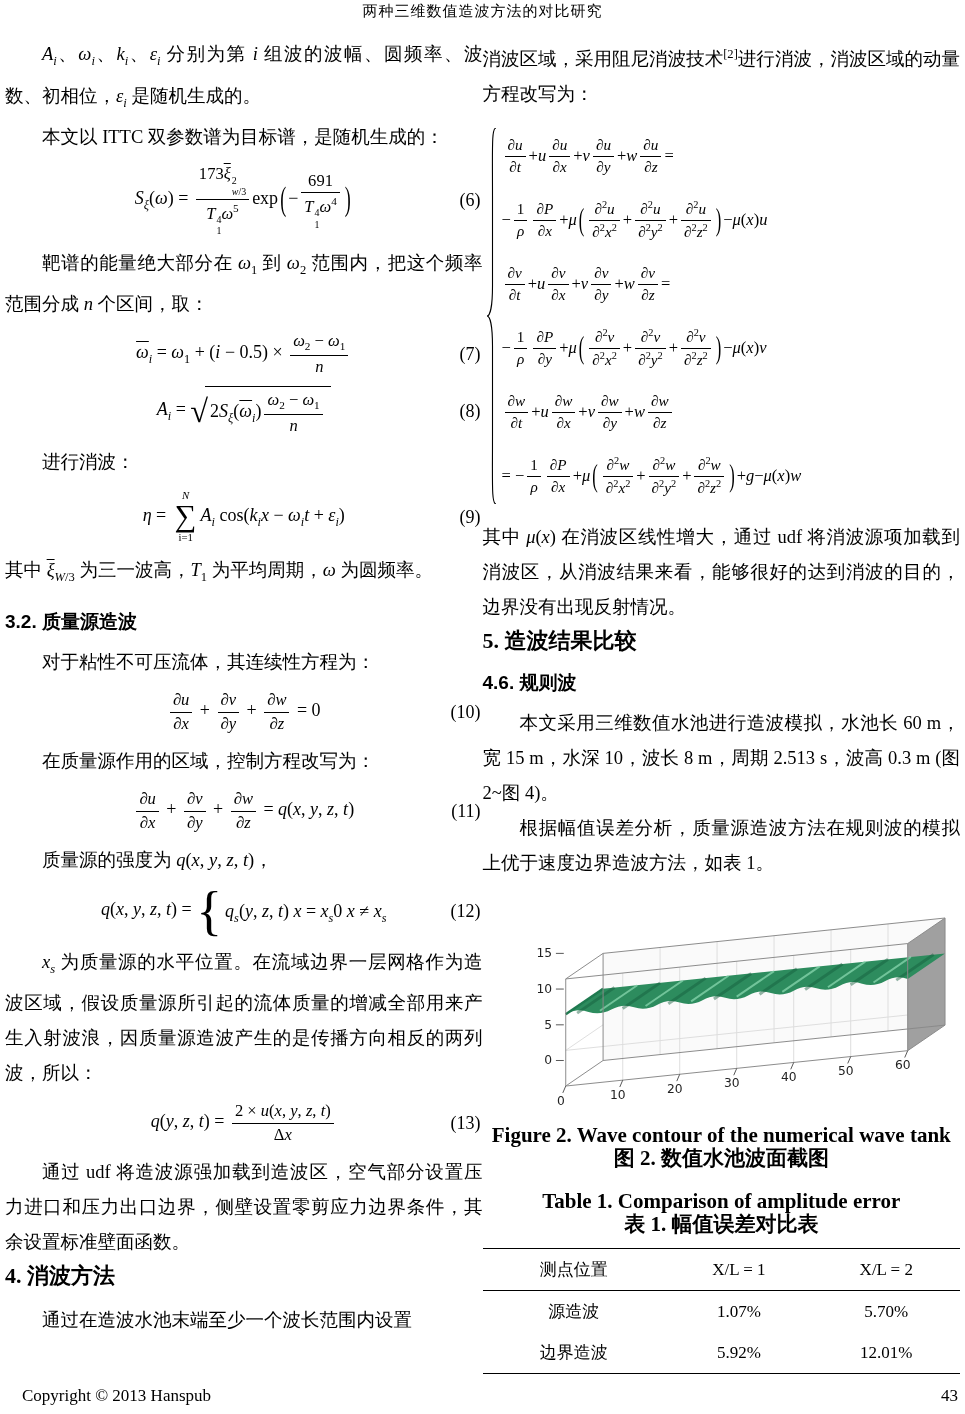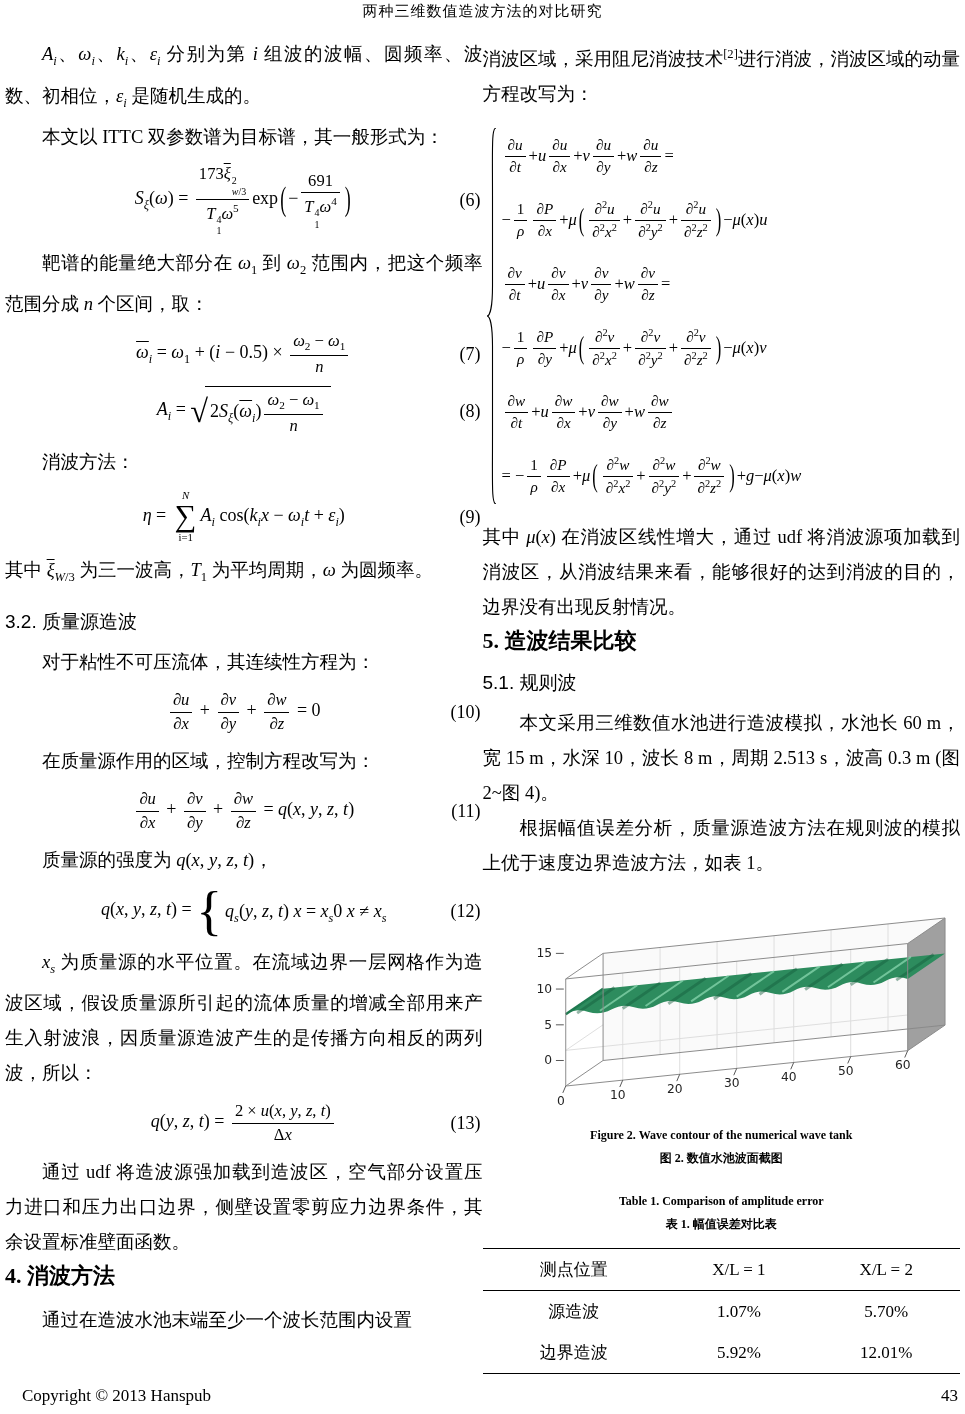--- a/index.html
+++ b/index.html
@@ -3,21 +3,21 @@
 <meta charset="utf-8">
 <style>
   *{margin:0;padding:0;box-sizing:border-box}
   html,body{width:965px;height:1414px;background:#fff}
   body{color:#000;font-family:"Liberation Serif","DejaVu Serif",serif;position:relative;overflow:hidden}
   .header{text-align:center;font-size:15px;padding:2px 0 16px;letter-spacing:1px}
   .columns{display:flex;padding:0 5px}
   .col{flex:1;min-width:0}
   .para{font-size:18.5px;line-height:35px;text-align:justify}
   .indent{text-indent:2em}
-  .h-sub{font-family:"Liberation Sans","DejaVu Sans",sans-serif;font-weight:normal;font-size:19px;margin:14px 0 10px}
+  .h-sub{font-family:"Liberation Sans","DejaVu Sans",sans-serif;font-weight:bold;font-size:19px;margin:14px 0 10px}
   .h-main{font-family:Liberation Serif, serif;font-weight:bold;font-size:22px;margin:1px 0 12px}
   .eq{position:relative;display:flex;align-items:center;justify-content:center;margin:9px 0;font-size:18px;min-height:46px;padding:0 34px}
   .eqno{position:absolute;right:2px;top:50%;transform:translateY(-50%);font-size:18px}
   .frac{display:inline-flex;flex-direction:column;vertical-align:middle;text-align:center;margin:0 3px;font-size:0.92em}
   .frac .num{display:block;padding:0 3px 1px;border-bottom:1px solid #000;line-height:1.25}
   .frac .den{display:block;padding:1px 3px 0;line-height:1.25}
   sup,sub{font-size:0.68em}
   .ol{text-decoration:overline}
   .stk{display:inline-flex;flex-direction:column;align-items:flex-start;font-size:0.6em;line-height:1.15;vertical-align:-0.45em;margin-left:1px}
   .sum{display:inline-flex;flex-direction:column;align-items:center;vertical-align:middle;line-height:1;margin:0 4px}
@@ -28,41 +28,41 @@
   .radbody{display:inline-block;border-top:1.3px solid #000;padding:3px 5px 0;vertical-align:middle}
   .cases{display:inline-flex;align-items:center;vertical-align:middle}
   .cb{font-size:3em;font-weight:300;line-height:.9;margin-right:3px}
   .ccol{display:inline-flex;align-items:center}
   .crow{line-height:1.8}
   .eqsys{position:relative;margin:12px 0 12px 2px;padding-left:17px;font-size:16.5px}
   .brace-svg{position:absolute;left:0;top:4px;height:calc(100% - 8px);width:13px}
   .eqline{min-height:64px;display:flex;align-items:center;flex-wrap:wrap}
   .figure{margin:12px 0 6px;text-align:center}
   .fig-svg{width:452px;height:221px}
-  .caption{font-weight:bold;text-align:center;font-size:12px;line-height:23px}
+  .caption{font-weight:bold;text-align:center;font-size:21px;line-height:23px}
   .tbl-titles{margin-top:20px}
   .tbl{width:100%;border-collapse:collapse;margin-top:12px;font-size:17px;border-top:1.6px solid #000;border-bottom:1.6px solid #000}
   .tbl th{font-weight:normal;border-bottom:1px solid #000;padding:9px 4px;text-align:center}
   .tbl td{padding:9px 4px;text-align:center}
   .footer{position:absolute;left:22px;right:7px;bottom:8px;display:flex;justify-content:space-between;font-size:17px}
   .g{stroke:#ddd;stroke-width:1}
   .edge{stroke:#8a8a8a;stroke-width:1;fill:none}
   .tick{stroke:#555;stroke-width:1}
   .ticklabel{font-size:12.5px;fill:#222;font-family:"DejaVu Sans",sans-serif}
 </style>
 </head>
 <body>
 
 <div class="header">两种三维数值造波方法的对比研究</div>
 
 <div class="columns">
 
   <div class="col">
     <p class="para indent"><i>A<sub>i</sub></i>、<i>ω<sub>i</sub></i>、<i>k<sub>i</sub></i>、<i>ε<sub>i</sub></i> 分别为第 <i>i</i> 组波的波幅、圆频率、波数、初相位，<i>ε<sub>i</sub></i> 是随机生成的。</p>
-    <p class="para indent">本文以 ITTC 双参数谱为目标谱，其一般形式为：</p>
+    <p class="para indent">本文以 ITTC 双参数谱为目标谱，是随机生成的：</p>
     <div class="eq">
       <span><i>S</i><sub><i>ξ</i></sub>(<i>ω</i>) = <span class="frac">
             <span class="num">173<span class="ol"><i>ξ</i></span><span class="stk">
                 <span>2</span>
                 <span><i>w</i>/3</span>
               </span></span>
             <span class="den"><i>T</i><span class="stk">
                 <span>4</span>
                 <span>1</span>
               </span><i>ω</i><sup>5</sup></span>
@@ -83,21 +83,21 @@
           </span></span>
       <span class="eqno">(7)</span>
     </div>
     <div class="eq">
       <span><i>A<sub>i</sub></i> = <span class="rad">√</span><span class="radbody">2<i>S</i><sub><i>ξ</i></sub>(<span class="ol"><i>ω</i></span><sub><i>i</i></sub>)<span class="frac">
               <span class="num"><i>ω</i><sub>2</sub> − <i>ω</i><sub>1</sub></span>
               <span class="den"><i>n</i></span>
             </span></span></span>
       <span class="eqno">(8)</span>
     </div>
-    <p class="para indent">消波方法：</p>
+    <p class="para indent">进行消波：</p>
     <div class="eq">
       <span><i>η</i> = <span class="sum">
             <span class="sl"><i>N</i></span>
             <span class="sg">∑</span>
             <span class="sl">i=1</span>
           </span><i>A<sub>i</sub></i> cos(<i>k<sub>i</sub>x</i> − <i>ω<sub>i</sub>t</i> + <i>ε<sub>i</sub></i>)</span>
       <span class="eqno">(9)</span>
     </div>
     <p class="para">其中 <span class="ol"><i>ξ</i></span><sub><i>W</i>/3</sub> 为三一波高，<i>T</i><sub>1</sub> 为平均周期，<i>ω</i> 为圆频率。</p>
     <h3 class="h-sub">3.2. 质量源造波</h3>
@@ -244,21 +244,21 @@
             <span class="num">∂<sup>2</sup><i>w</i></span>
             <span class="den">∂<sup>2</sup><i>y</i><sup>2</sup></span>
           </span> + <span class="frac">
             <span class="num">∂<sup>2</sup><i>w</i></span>
             <span class="den">∂<sup>2</sup><i>z</i><sup>2</sup></span>
           </span><span class="bp">)</span> + <i>g</i> − <i>μ</i>(<i>x</i>)<i>w</i></div>
     </div>
 
     <p class="para">其中 <i>μ</i>(<i>x</i>) 在消波区线性增大，通过 udf 将消波源项加载到消波区，从消波结果来看，能够很好的达到消波的目的，边界没有出现反射情况。</p>
     <h2 class="h-main">5. 造波结果比较</h2>
-    <h3 class="h-sub">5.1. 规则波</h3>
+    <h3 class="h-sub">4.6. 规则波</h3>
     <p class="para indent">本文采用三维数值水池进行造波模拟，水池长 60 m，宽 15 m，水深 10，波长 8 m，周期 2.513 s，波高 0.3 m (图 2~图 4)。</p>
     <p class="para indent">根据幅值误差分析，质量源造波方法在规则波的模拟上优于速度边界造波方法，如表 1。</p>
 
     <div class="figure">
       <svg class="fig-svg" viewBox="0 0 460 224">
 
         <polygon points="110,170 458,134 458,25 110,61" fill="#fafafa"></polygon>
         <g>
           <line class="g" x1="168" y1="164" x2="168" y2="55"></line>
           <line class="g" x1="226" y1="158" x2="226" y2="49"></line>

